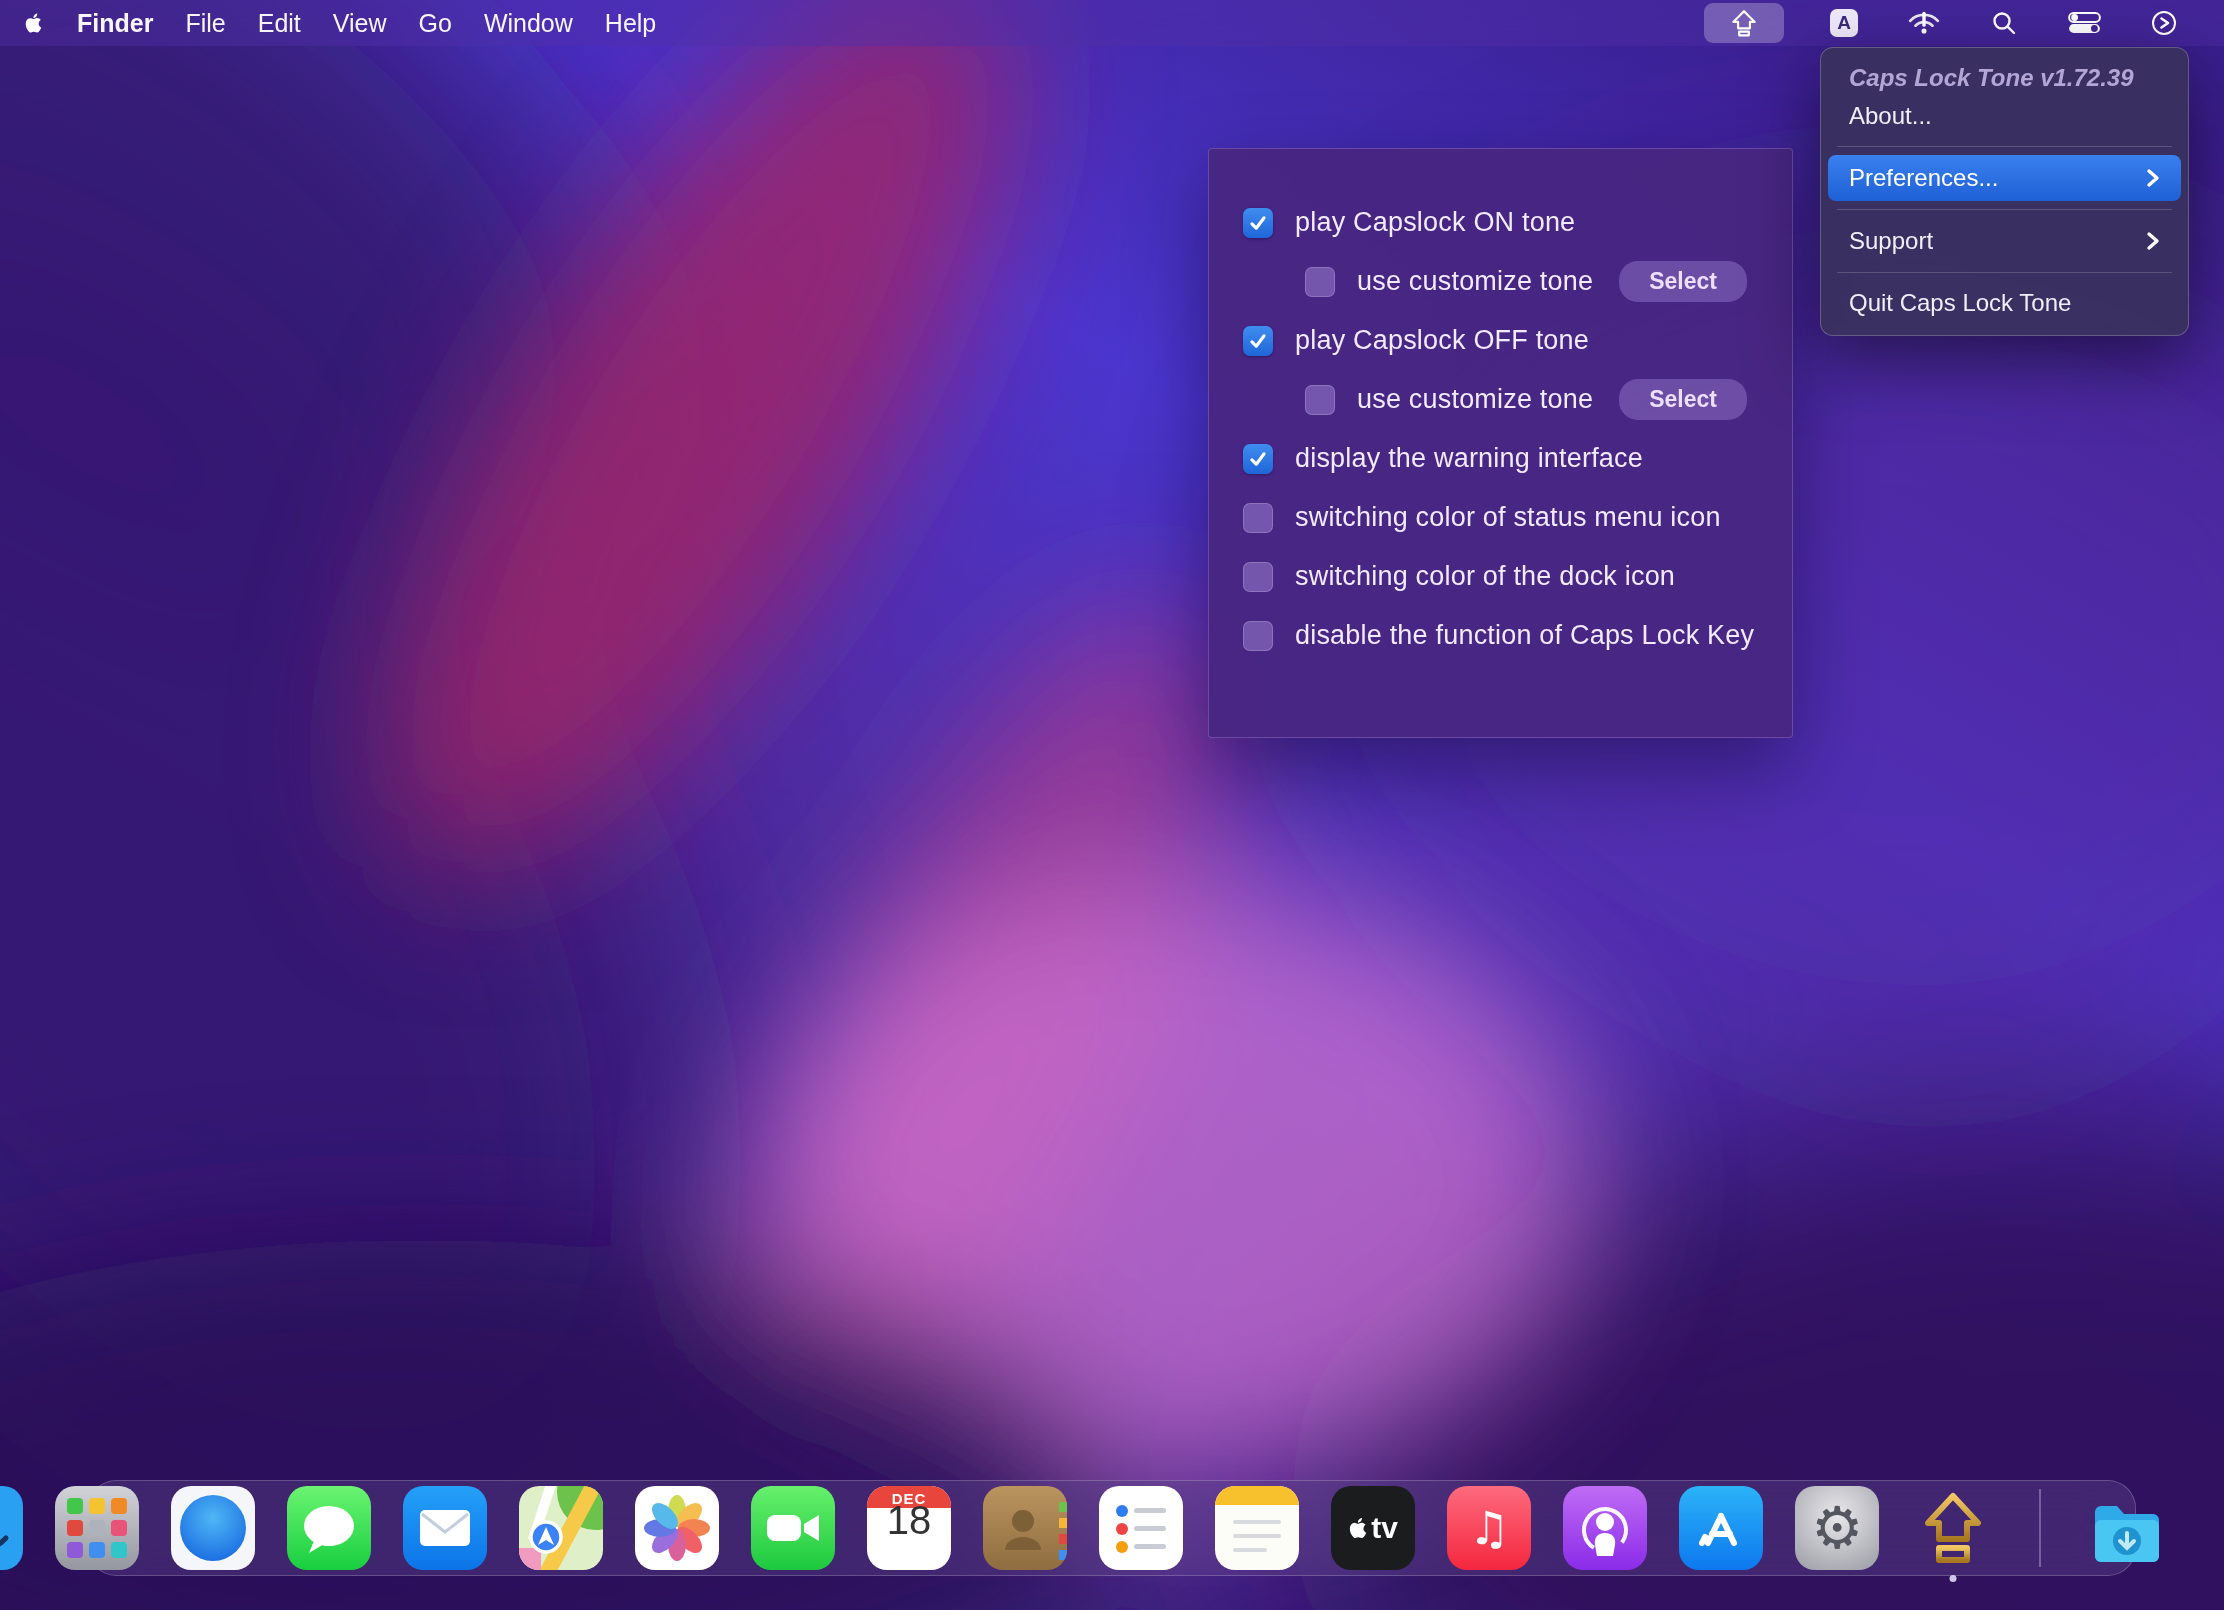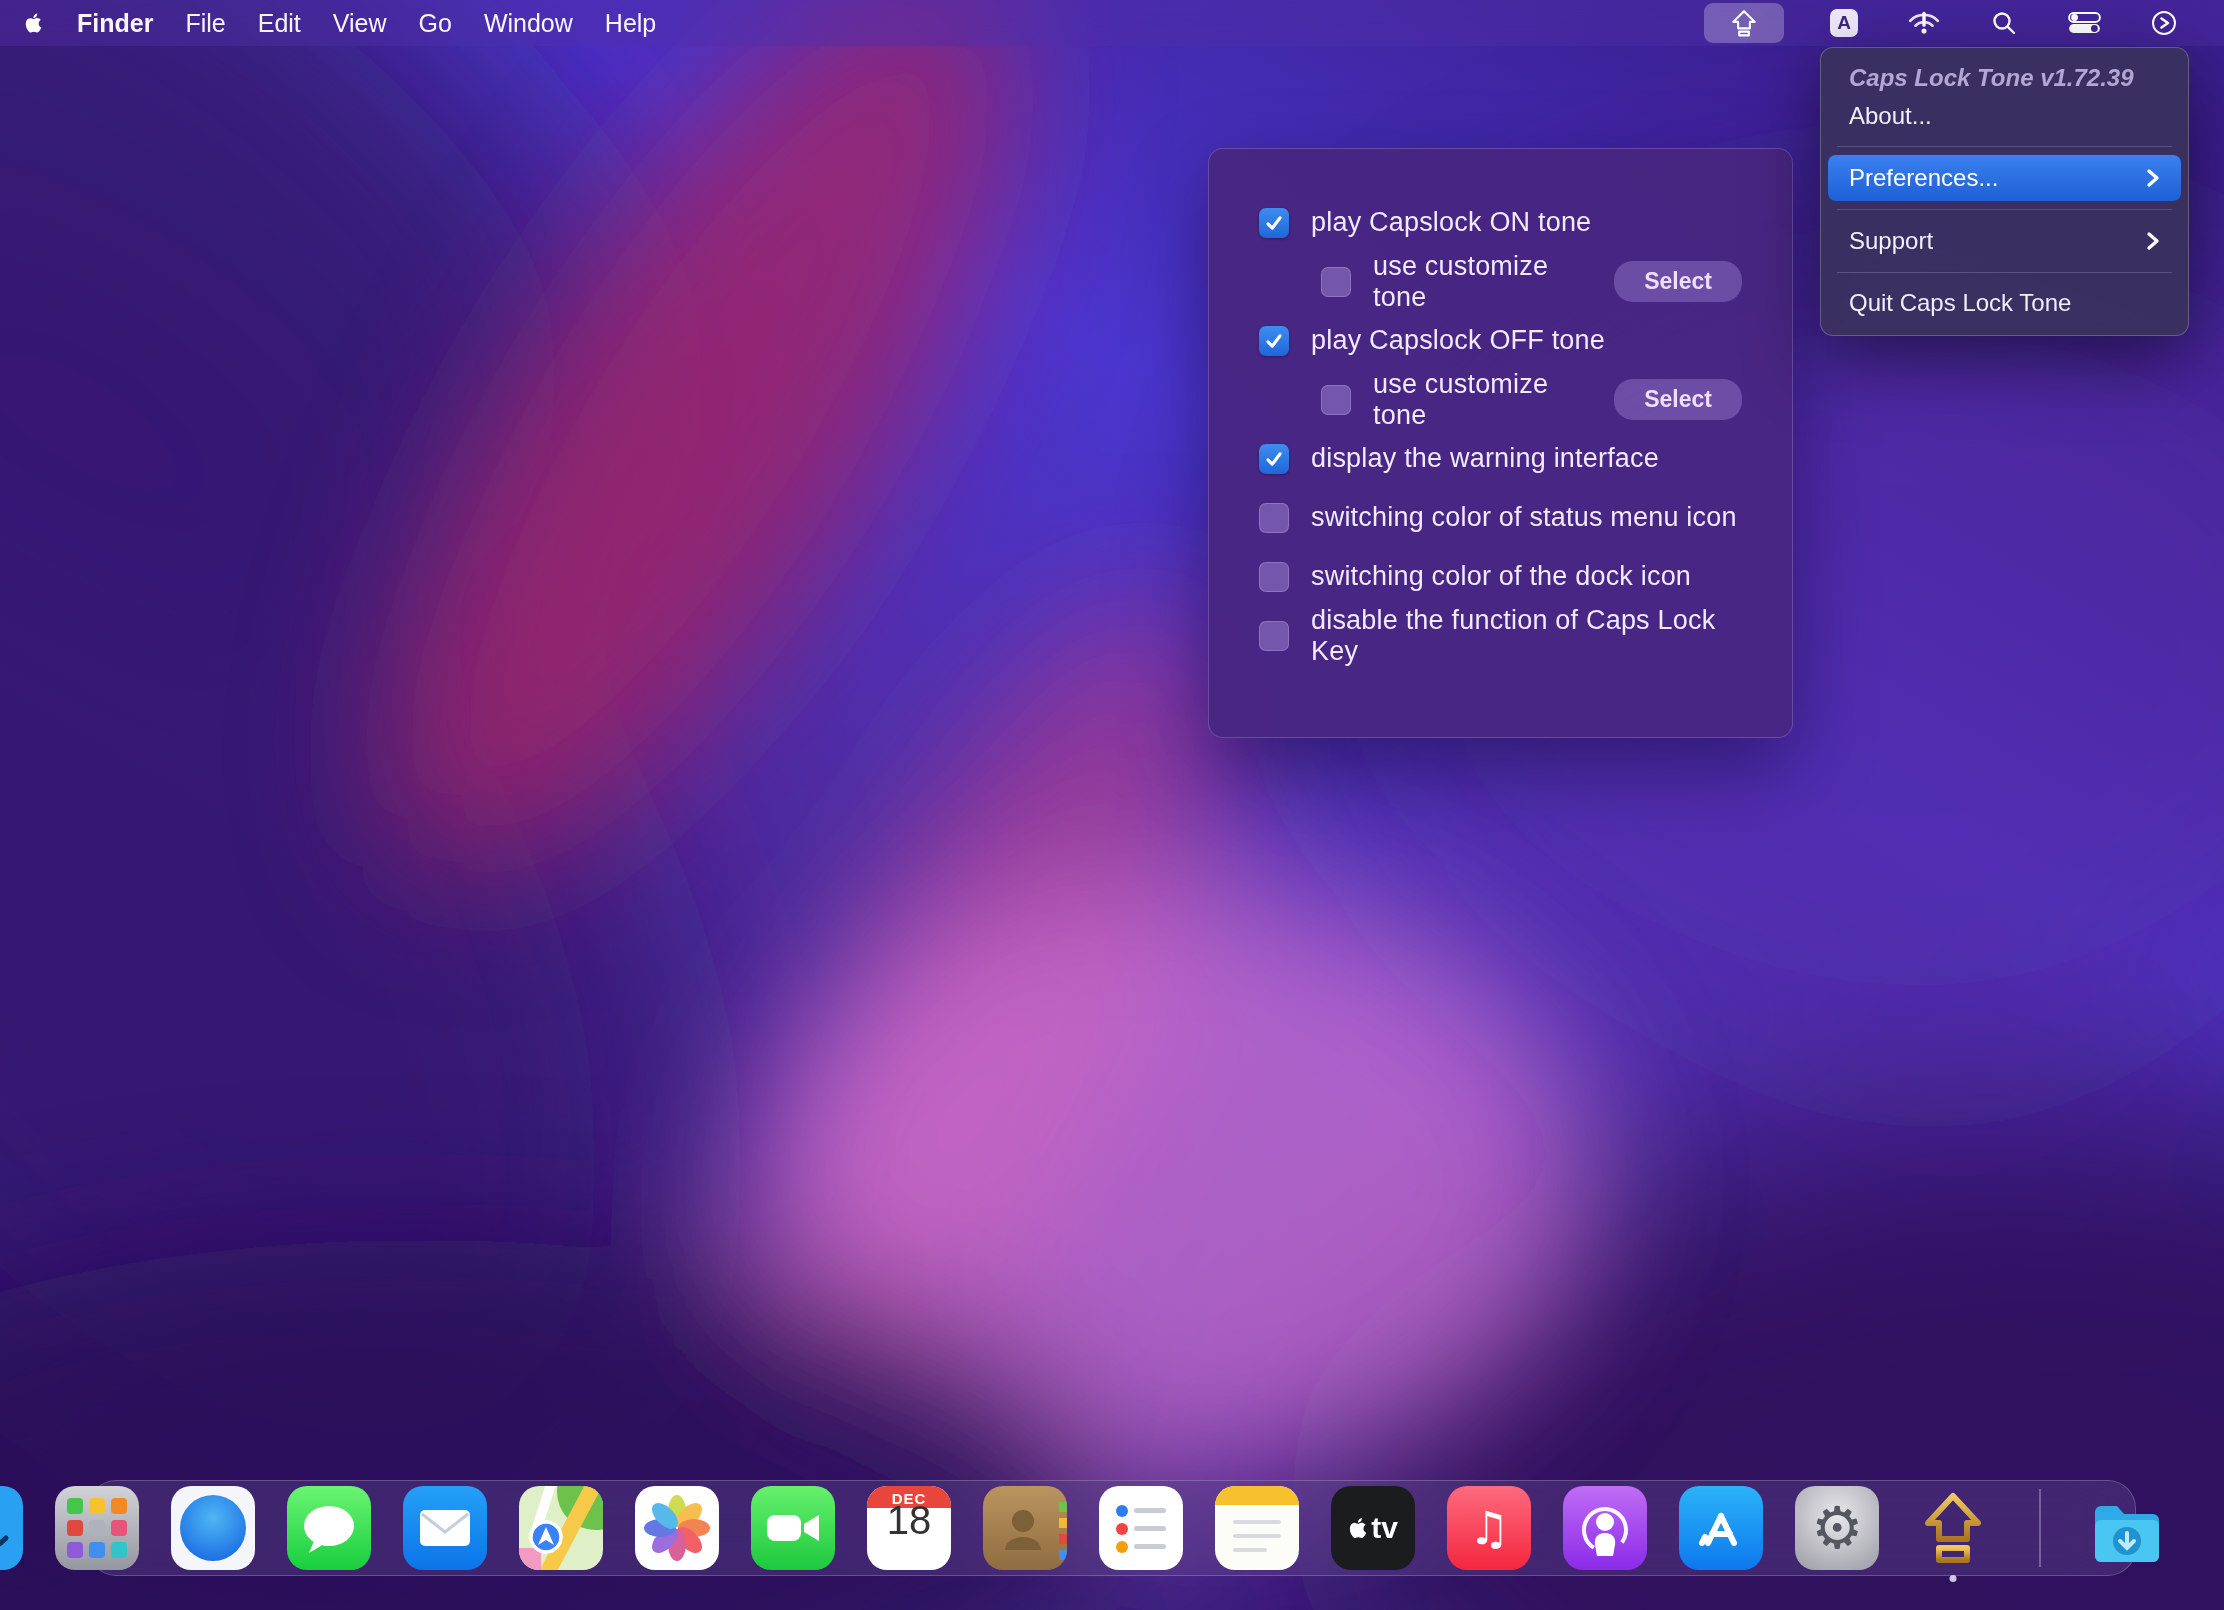--- a/index.html
+++ b/index.html
@@ -27,22 +27,22 @@
     box-shadow:0 24px 70px rgba(0,0,0,.5);padding:8px 0 10px;color:#f2eefb;}
   .dd-title{padding:8px 28px 2px;font-size:24px;font-weight:700;font-style:italic;color:#b3a6d4;}
   .dd-item{font-size:24px;padding:8px 28px;display:flex;align-items:center;}
   .dd-sep{height:1px;background:rgba(255,255,255,.17);margin:8px 16px;}
   .dd-item.rowbtn{margin:0 7px;padding:9px 21px;border-radius:8px;justify-content:space-between;}
   .dd-item.selected{background:linear-gradient(180deg,#3a80ee,#1e60d6);color:#fff;}
   .dd-chev{display:flex;align-items:center;}
 
   
   .panel{position:absolute;left:1208px;top:148px;width:585px;height:590px;z-index:20;
-    background:rgba(72,38,129,.95);border:1px solid rgba(190,160,240,.30);border-radius:15px;
-    box-shadow:0 30px 80px rgba(10,0,40,.45);padding:44px 50px 0;}
+    background:rgba(72,38,129,.95);border:1px solid rgba(190,160,240,.30);border-radius:4px;
+    box-shadow:0 30px 80px rgba(10,0,40,.45);padding:44px 34px 0;}
   .prow{display:flex;align-items:center;height:59px;}
   .prow.sub{margin-left:62px;}
   .cbx{width:30px;height:30px;border-radius:7px;flex:0 0 30px;display:flex;align-items:center;justify-content:center;}
   .cbx.on{background:linear-gradient(180deg,#3f8df0,#1f66d8);box-shadow:0 1px 3px rgba(0,0,30,.35);}
   .cbx.off{background:rgba(172,146,224,.45);box-shadow:inset 0 0 0 1px rgba(255,255,255,.18);}
   .plabel{margin-left:22px;font-size:27px;color:#f2eaff;letter-spacing:.2px;}
   .select-btn{margin-left:26px;padding:7px 30px;border-radius:19px;background:rgba(196,170,245,.30);
     color:#eddffd;font-size:23px;font-weight:700;}
 
   

